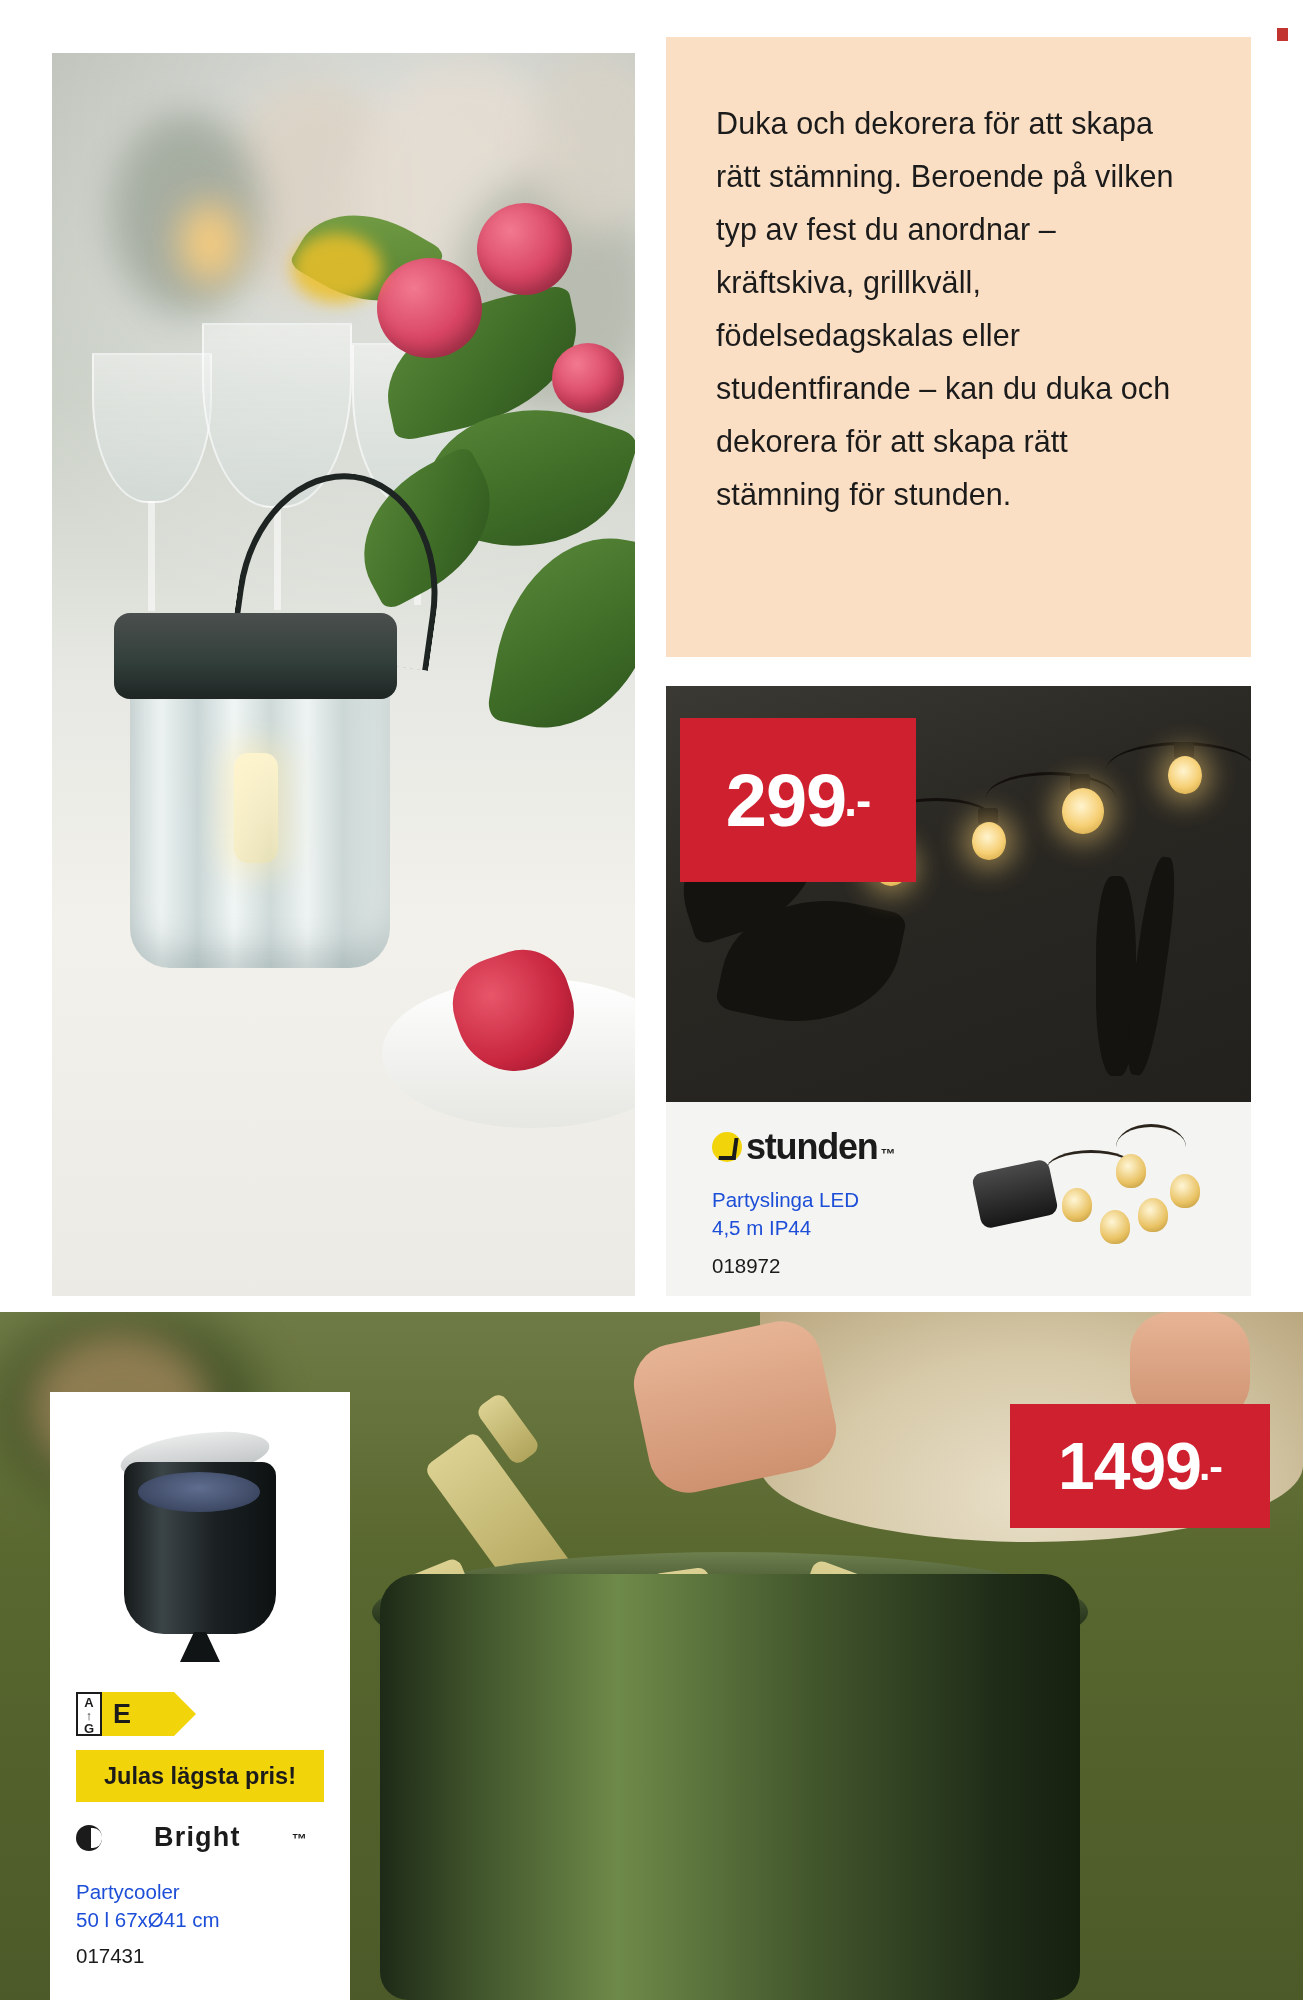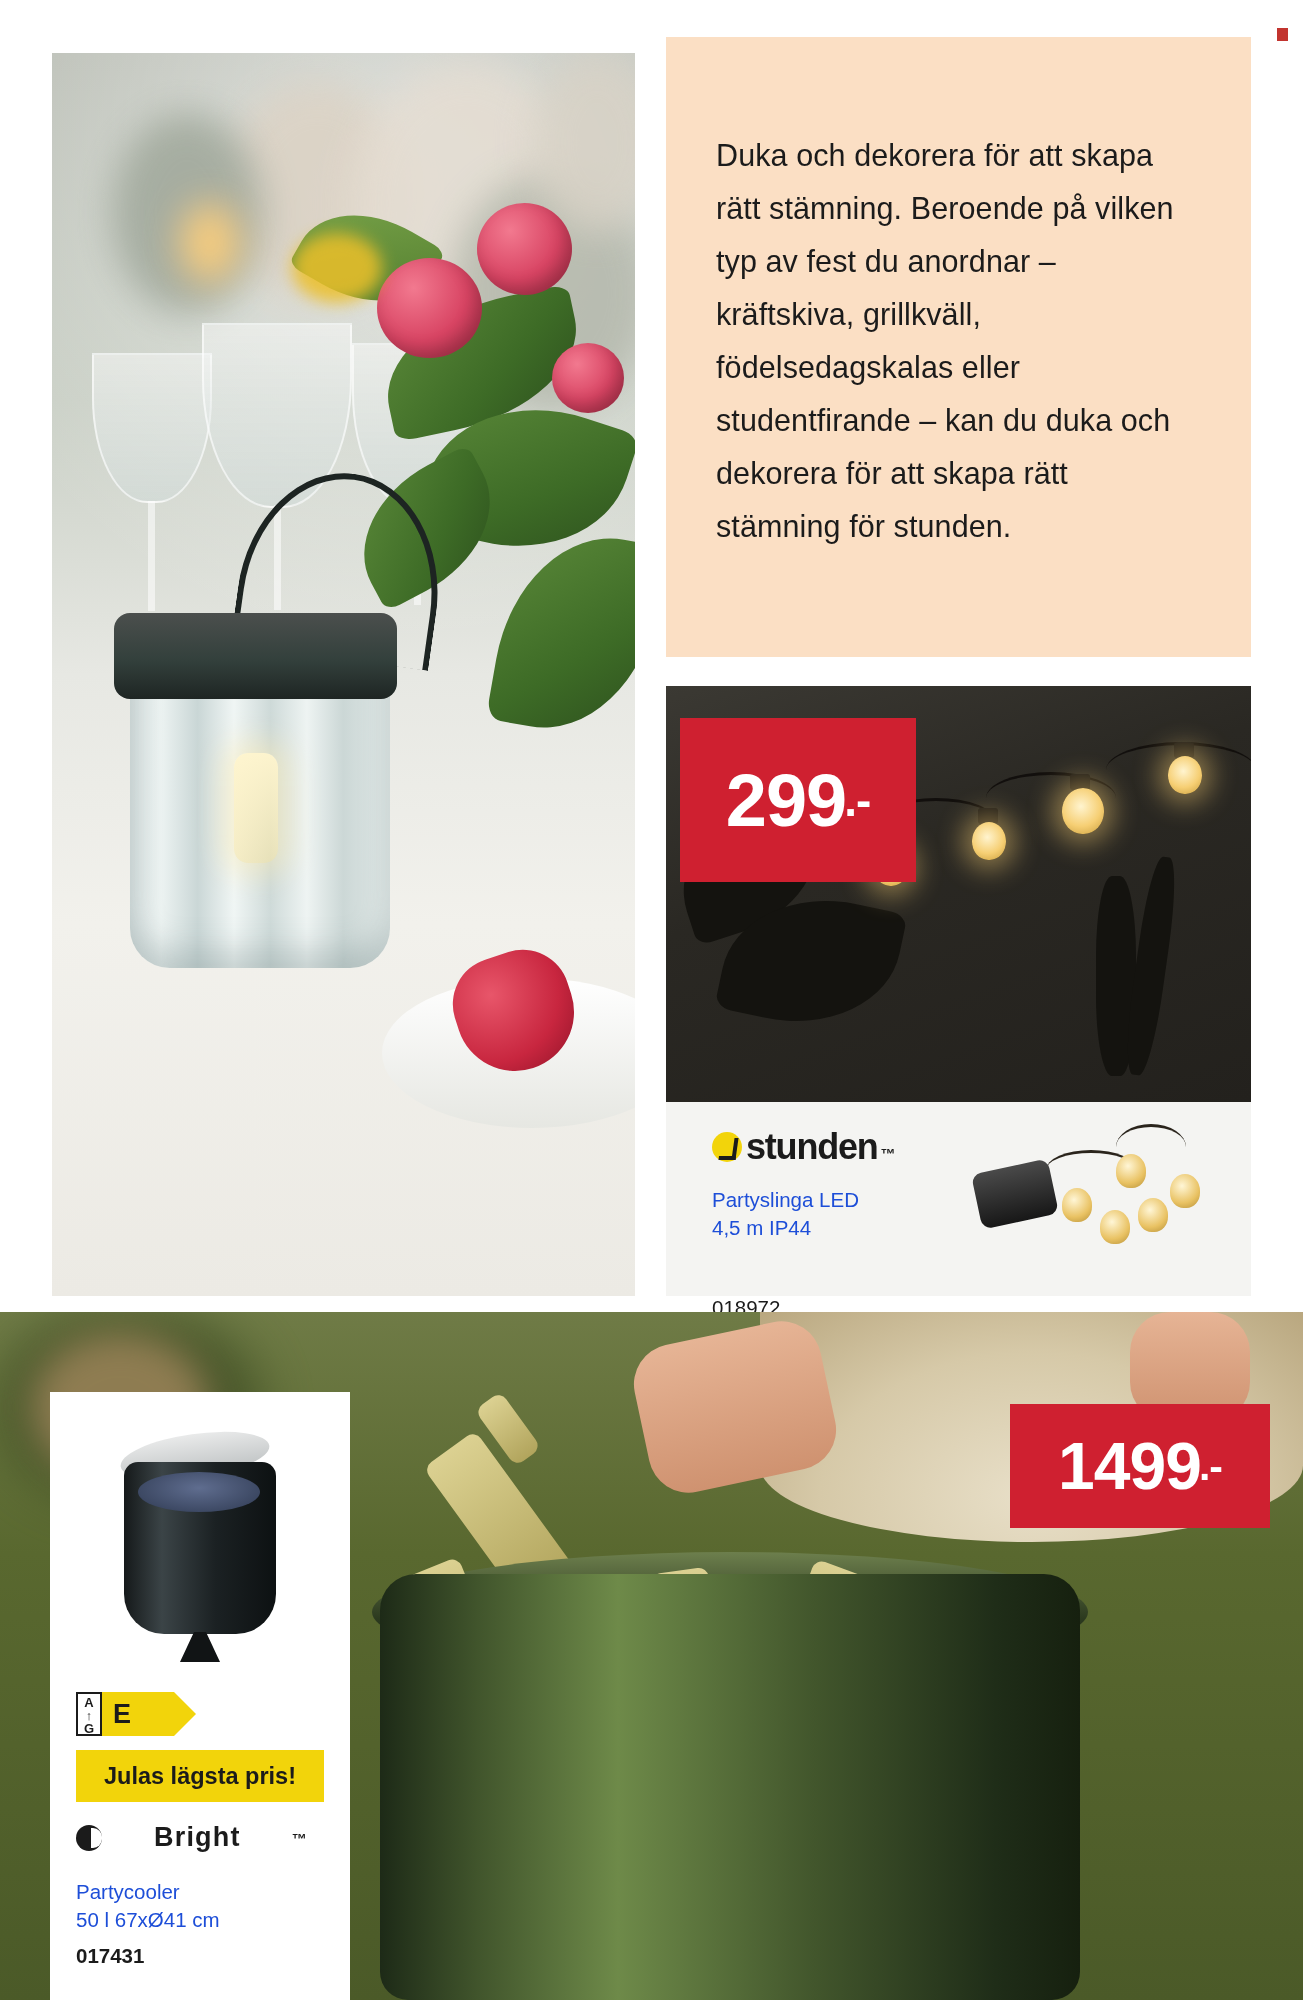--- a/index.html
+++ b/index.html
@@ -122,21 +122,21 @@
   }
 
   
   .intro-block {
     position: absolute;
     left: 666px;
     top: 37px;
     width: 585px;
     height: 620px;
     background: #fbdfc4;
-    padding: 92px 52px 0 50px;
+    padding: 60px 52px 0 50px;
   }
   .intro-text {
     font-size: 30.5px;
     line-height: 53px;
     color: #1b1b1b;
     font-weight: 400;
     letter-spacing: 0.1px;
   }
 
   
@@ -393,21 +393,21 @@
   }
   .bright-mark::after {
     content: "";
     position: absolute; right: 0; top: 3px;
     width: 11px; height: 20px;
     background: #ffffff;
     border-radius: 0 9px 9px 0;
   }
 
   .cooler-desc { left: 26px; top: 486px; }
-  .cooler-art  { left: 26px; top: 552px; font-weight: bold; }
+  .cooler-art  { left: 26px; top: 552px; }
 </style>
 </head>
 <body>
 
 <div class="page">
 
   <div class="corner-mark"></div>
 
   <div class="hero-photo">
     <div class="hp-bg"></div>
@@ -480,21 +480,21 @@
     <div class="brand-anslut">
       <span class="anslut-dot"></span>
       <span>stunden</span>
       <span class="tm">™</span>
     </div>
 
     <div class="prod-desc" style="left:46px; top:500px;">
       <div>Partyslinga LED</div>
       <div>4,5 m IP44</div>
     </div>
-    <div class="prod-art" style="left:46px; top:568px;margin-top:42px;">018972</div>
+    <div class="prod-art" style="left:46px; top:568px;">018972</div>
 
     <div class="plug-photo">
       <div class="wire" style="left:80px;top:36px;width:90px;height:40px;border-top-color:#2a241c;"></div>
       <div class="wire" style="left:150px;top:10px;width:70px;height:46px;border-top-color:#2a241c;"></div>
       <div class="plug-body"></div>
       <div class="mini-bulb" style="left:96px;top:74px;"></div>
       <div class="mini-bulb" style="left:134px;top:96px;"></div>
       <div class="mini-bulb" style="left:172px;top:84px;"></div>
       <div class="mini-bulb" style="left:204px;top:60px;"></div>
       <div class="mini-bulb" style="left:150px;top:40px;"></div>

